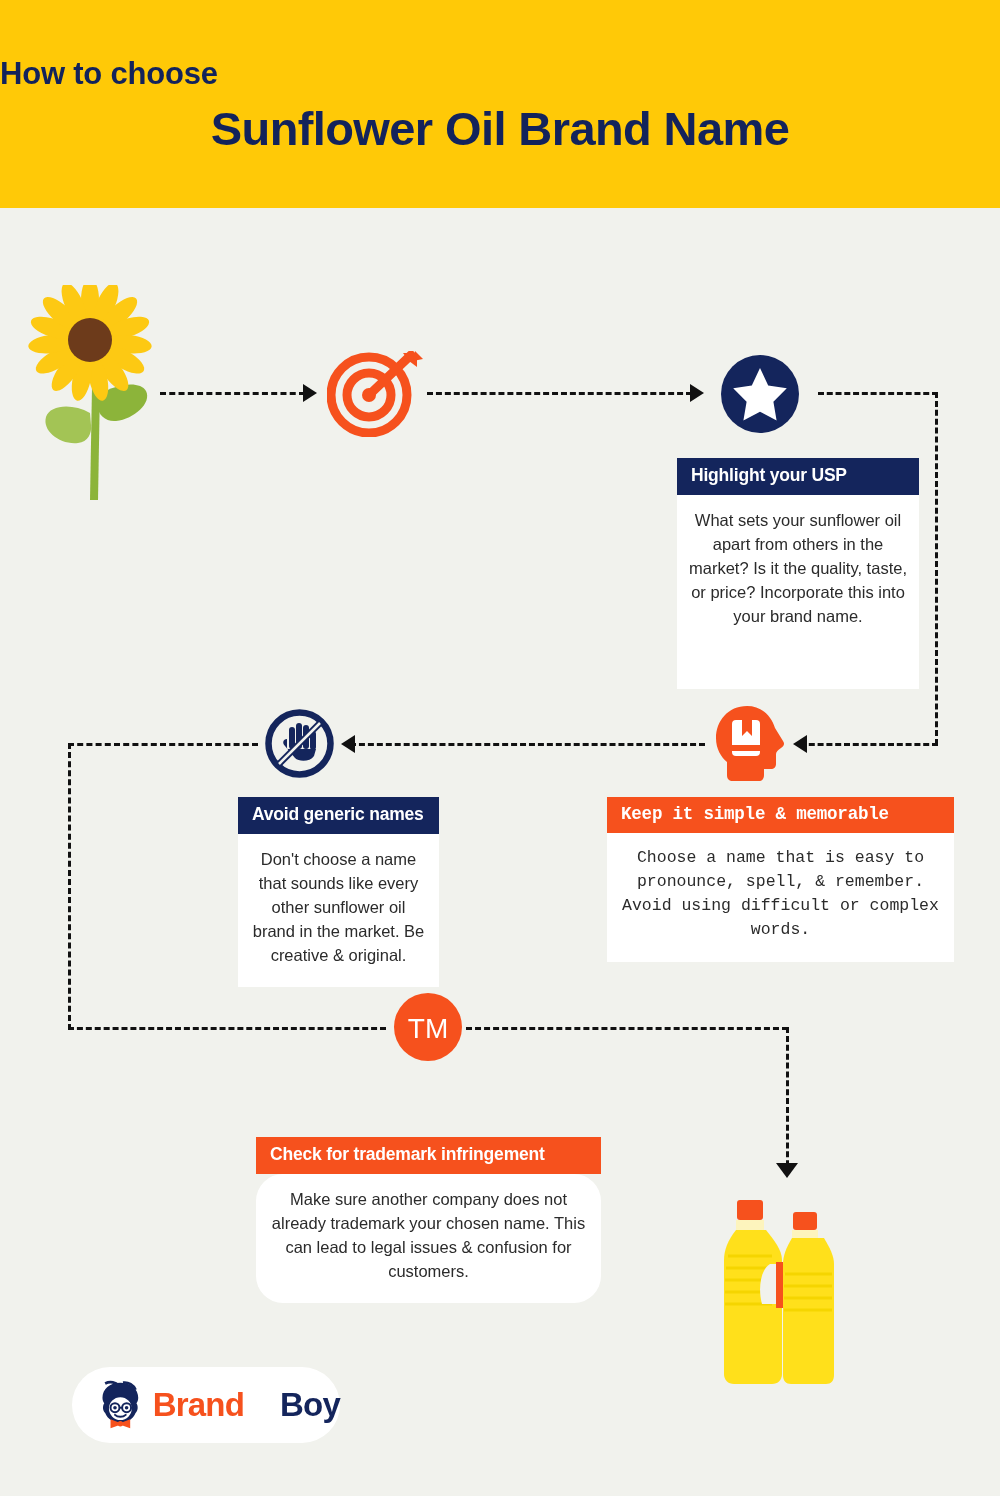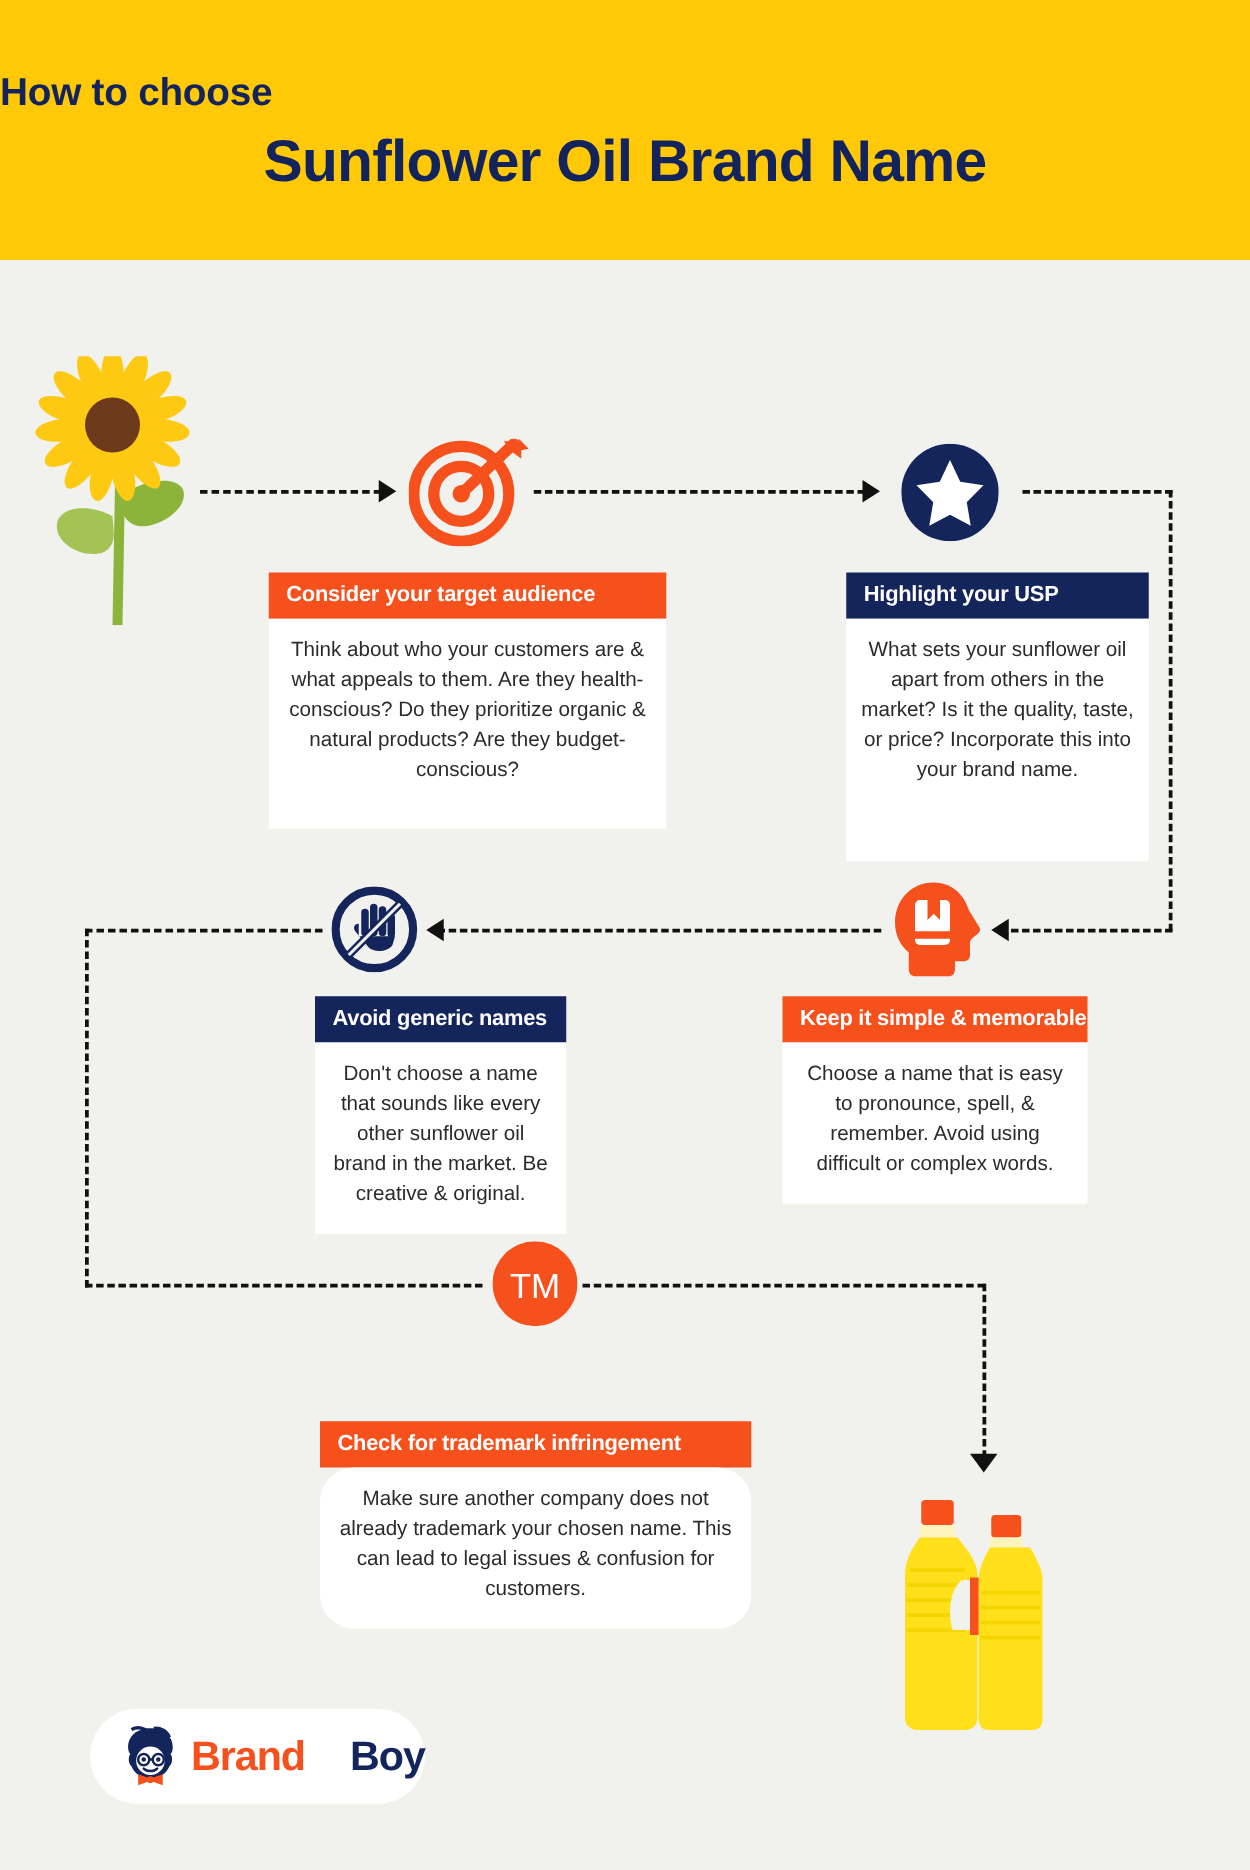--- a/index.html
+++ b/index.html
@@ -72,24 +72,24 @@
     box-sizing: border-box;
   }
 
   
   #card-audience  { left: 215px; top: 458px;  width: 318px; }
   #card-audience .card-body { min-height: 168px; }
 
   #card-usp       { left: 657px; top: 458px;  width: 242px; padding-left: 20px; }
   #card-usp .card-body { min-height: 194px; }
 
-  #card-simple    { left: 626px; top: 797px;  width: 244px; }
+  #card-simple    { left: 607px; top: 797px;  width: 347px; font-family: Liberation Mono, monospace; }
   #card-simple .card-body { min-height: 120px; }
 
-  #card-generic   { left: 204px; top: 797px;  width: 201px; padding-left: 48px; }
+  #card-generic   { left: 190px; top: 797px;  width: 201px; padding-left: 48px; }
   #card-generic .card-body { min-height: 133px; }
 
   #card-trademark { left: 256px; top: 1137px; width: 345px; }
   #card-trademark .card-body { min-height: 120px; border-radius: 27px; }
 
   
   .icon-wrap { position: absolute; }
   .h-dash {
     position: absolute;
     height: 0;
@@ -248,24 +248,20 @@
     </svg>
   </div>
 
   <div class="icon-wrap" style="left:394px; top:993px; width:68px; height:68px;">
     <svg width="68" height="68" viewBox="0 0 68 68">
       <circle cx="34" cy="34" r="34" fill="#f6511d"></circle>
       <text x="34" y="45" text-anchor="middle" fill="#ffffff" font-family="Liberation Sans, sans-serif" font-size="28">TM</text>
     </svg>
   </div>
 
-  <div class="card" id="card-audience">
-    <div class="card-header orange">Consider your target audience</div>
-    <div class="card-body">Think about who your customers are &amp; what appeals to them. Are they health-conscious? Do they prioritize organic &amp; natural products? Are they budget-conscious?</div>
-  </div>
 
   <div class="card" id="card-usp">
     <div class="card-header navy">Highlight your USP</div>
     <div class="card-body">What sets your sunflower oil apart from others in the market? Is it the quality, taste, or price? Incorporate this into your brand name.</div>
   </div>
 
   <div class="card" id="card-simple">
     <div class="card-header orange">Keep it simple &amp; memorable</div>
     <div class="card-body">Choose a name that is easy to pronounce, spell, &amp; remember. Avoid using difficult or complex words.</div>
   </div>

